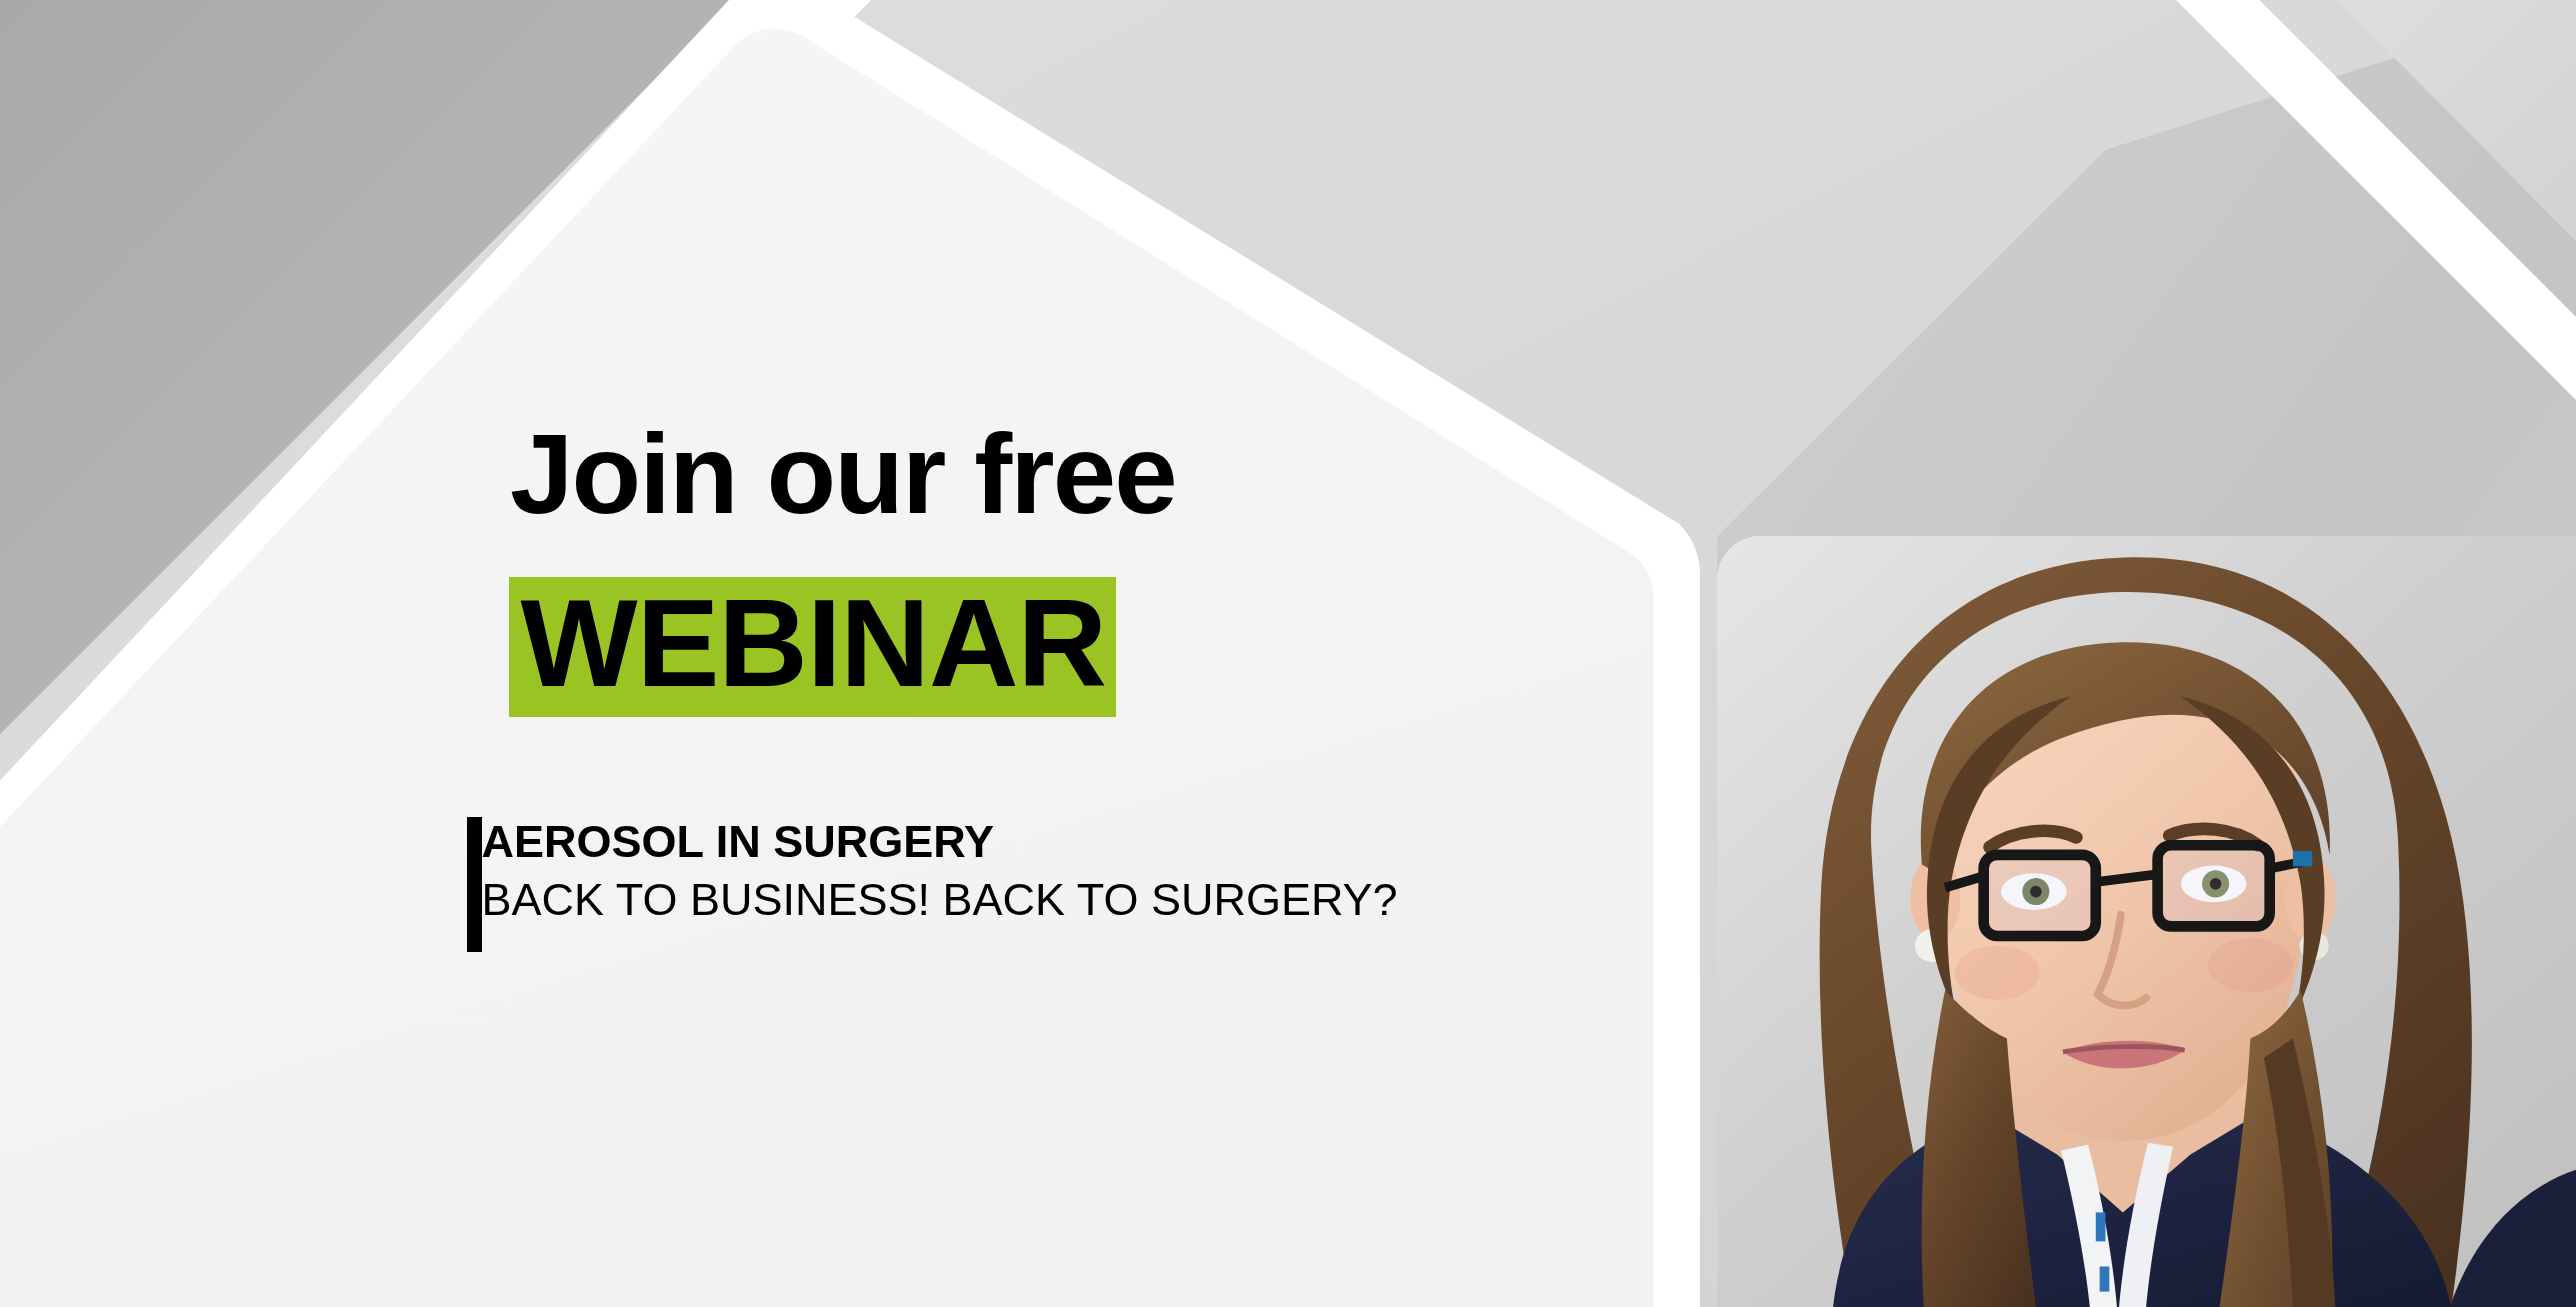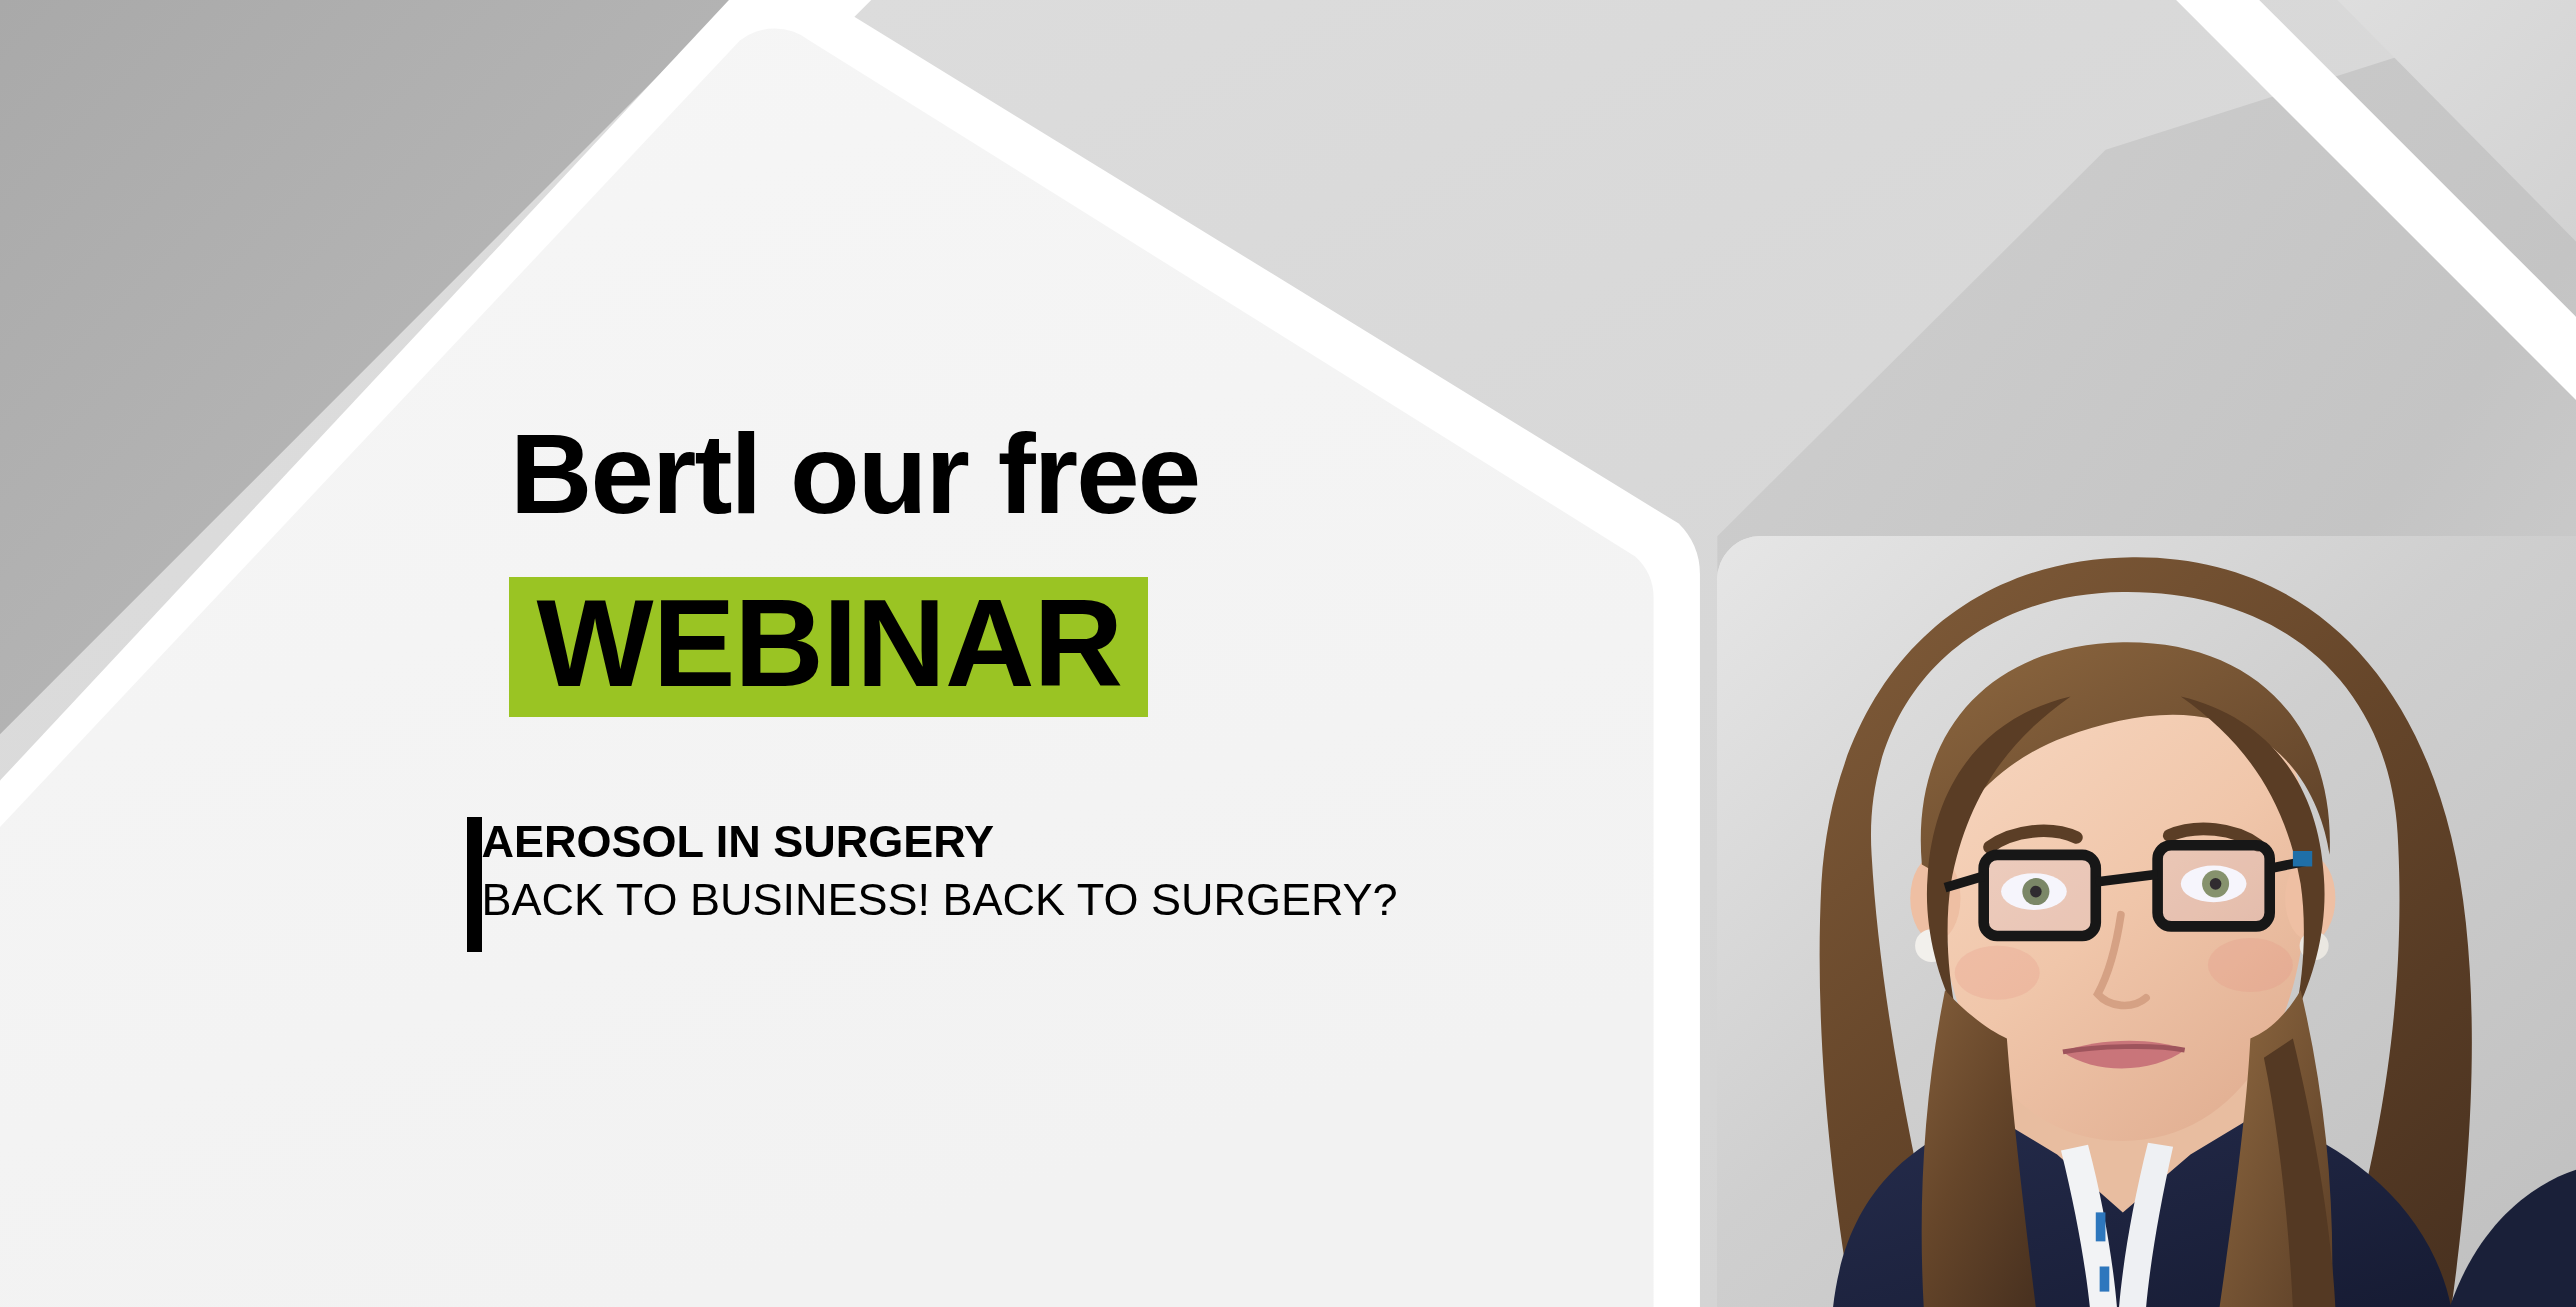--- a/index.html
+++ b/index.html
@@ -79,21 +79,21 @@
     left: 509px;
     top: 577px;
     background: #9ac423;
     padding: 0 9.7px 0 11.6px;
     height: 140px;
     display: flex;
     align-items: center;
     box-sizing: border-box;
   }
   .headline-2 {
-    margin: 16px;
+    margin: 0;
     font-size: 124px;
     line-height: 1.0;
     font-weight: bold;
     letter-spacing: -1px;
     color: #000000;
     white-space: nowrap;
     position: relative;
     top: -3.9px;
   }
 
@@ -302,21 +302,21 @@
                    C534,700 548,598 552,520 C572,512 590,494 604,470 Z" fill="url(#hairGradLight)"></path>
           <path d="M596,520 C620,620 636,720 640,799 L596,799
                    C592,714 582,618 566,540 Z" fill="#543923"></path>
         </g>
       </svg>
     </div>
   </div>
 
   <div class="content">
 
-    <h1 class="headline-1">Bertl our free</h1>
+    <h1 class="headline-1">Join our free</h1>
 
     <div class="headline-2-wrap">
       <h1 class="headline-2">WEBINAR</h1>
     </div>
 
     <div class="subtitle-block">
       <div class="accent-bar"></div>
       <div class="subtitle-text">
         <p class="subtitle-line-1">AEROSOL IN SURGERY</p>
         <p class="subtitle-line-2">BACK TO BUSINESS! BACK TO SURGERY?</p>

